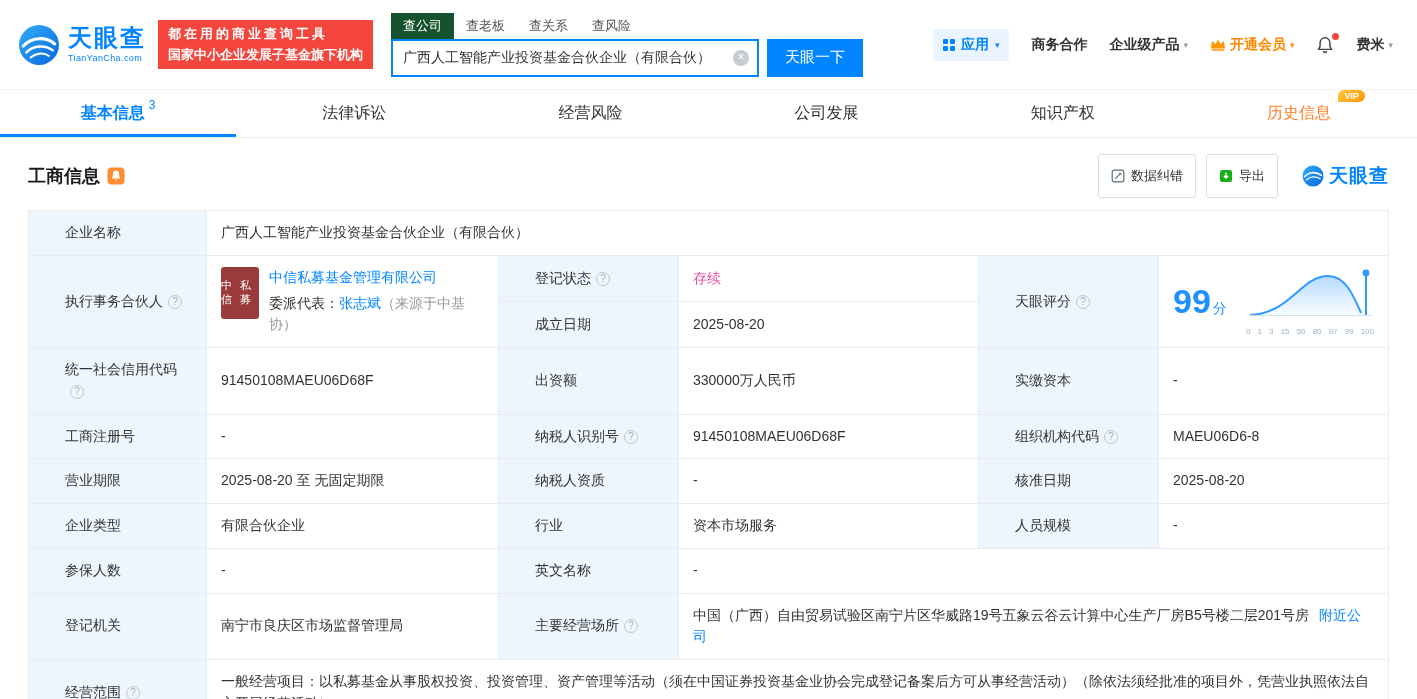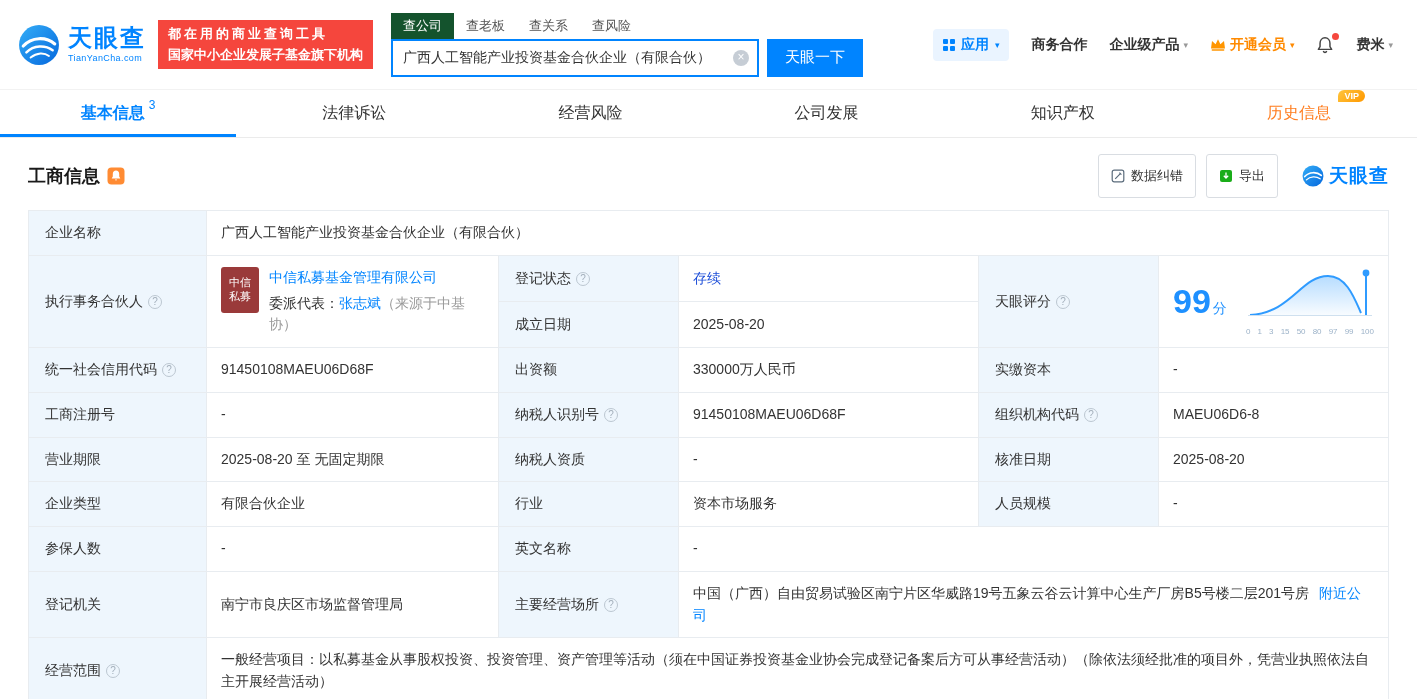--- a/index.html
+++ b/index.html
@@ -50,29 +50,29 @@
   .section-head{display:flex;align-items:center;margin:16px 28px 12px;}
   .section-title{display:flex;align-items:center;gap:7px;font-size:18px;font-weight:700;color:#1a1a1a;}
   .head-right{margin-left:auto;display:flex;align-items:center;gap:10px;}
   .action-btn{display:flex;align-items:center;gap:6px;height:44px;padding:0 12px;border:1px solid #d9dde2;
     border-radius:3px;background:#fff;font-size:13px;color:#333;cursor:pointer;font-family:inherit;}
   .mini-logo{display:flex;align-items:center;gap:5px;margin-left:14px;}
   .mini-logo-text{font-size:19px;font-weight:700;color:#0084ff;letter-spacing:1px;}
   
   .info-table{border-collapse:collapse;margin:0 28px;width:1361px;font-size:14px;color:#333;table-layout:fixed;}
   .info-table td{border:1px solid #e8ecf0;padding:11px 14px;line-height:1.55;vertical-align:middle;word-break:break-all;}
-  td.lbl{background:#eef6fd;padding-left:16px;}
+  td.lbl{background:#eef6fd;padding-left:36px;}
   .q{display:inline-block;width:14px;height:14px;border:1px solid #bcc7d1;border-radius:50%;color:#a3afbb;
     font-size:10px;line-height:12px;text-align:center;margin-left:5px;vertical-align:1px;cursor:pointer;}
   .link{color:#0084ff;cursor:pointer;text-decoration:none;}
-  .green{color:#1d4ed8;}
+  .green{color:#ec4899;}
   .muted{color:#999;}
   .partner-flex{display:flex;gap:10px;}
-  .partner-badge{width:38px;height:46px;min-width:38px;background:#9a3a3a;border-radius:3px;color:#fff;
-    font-size:11px;display:flex;flex-direction:column;align-items:center;justify-content:center;line-height:1.25;}
+  .partner-badge{width:38px;height:52px;min-width:38px;background:#9a3a3a;border-radius:3px;color:#fff;
+    font-size:11px;display:flex;flex-direction:row;align-items:center;justify-content:center;line-height:1.25;}
   .rep-line{margin-top:4px;}
   .score-cell{padding:6px 10px 2px 14px;}
   .score-flex{display:flex;align-items:center;justify-content:space-between;gap:6px;}
   .score-big{font-size:34px;font-weight:700;color:#1e90ff;}
   .score-unit{font-size:14px;color:#1e90ff;margin-left:2px;}
   .chart-wrap{width:128px;}
   .ticks{display:flex;justify-content:space-between;font-size:8px;color:#9cb2c8;line-height:1;margin-top:1px;}
 </style>
 </head>
 <body>

